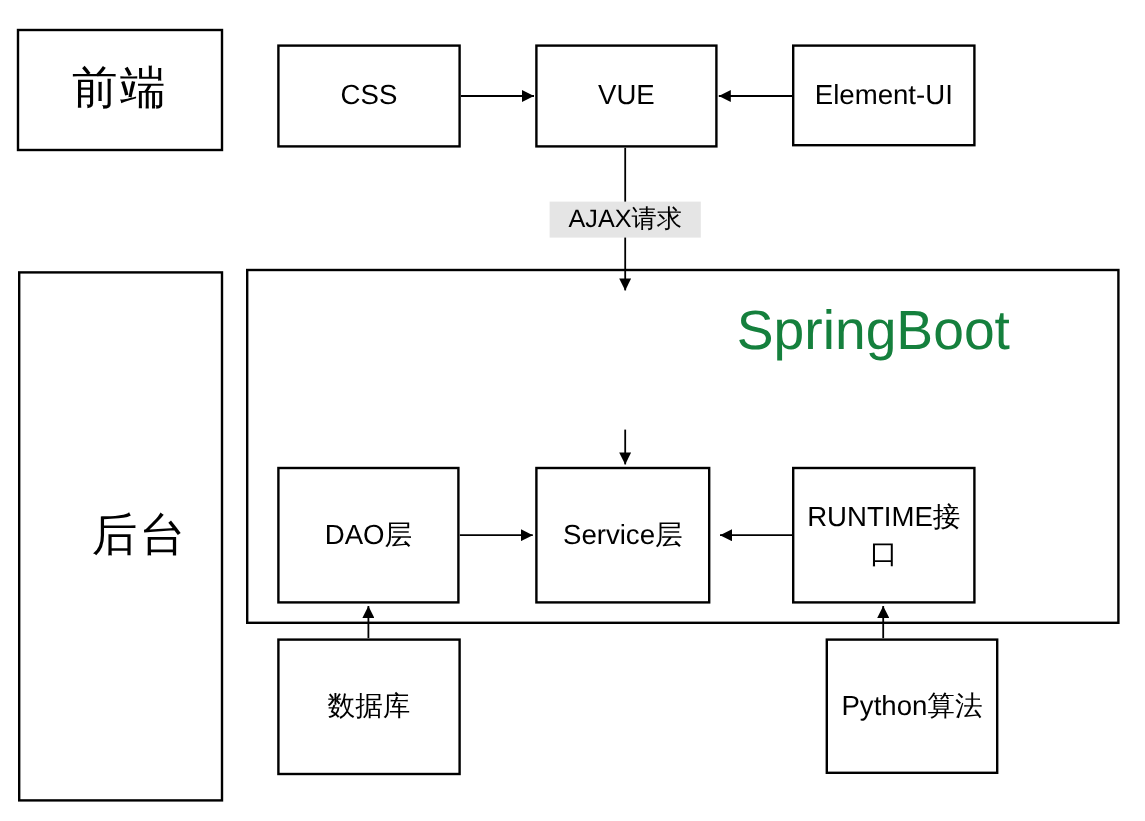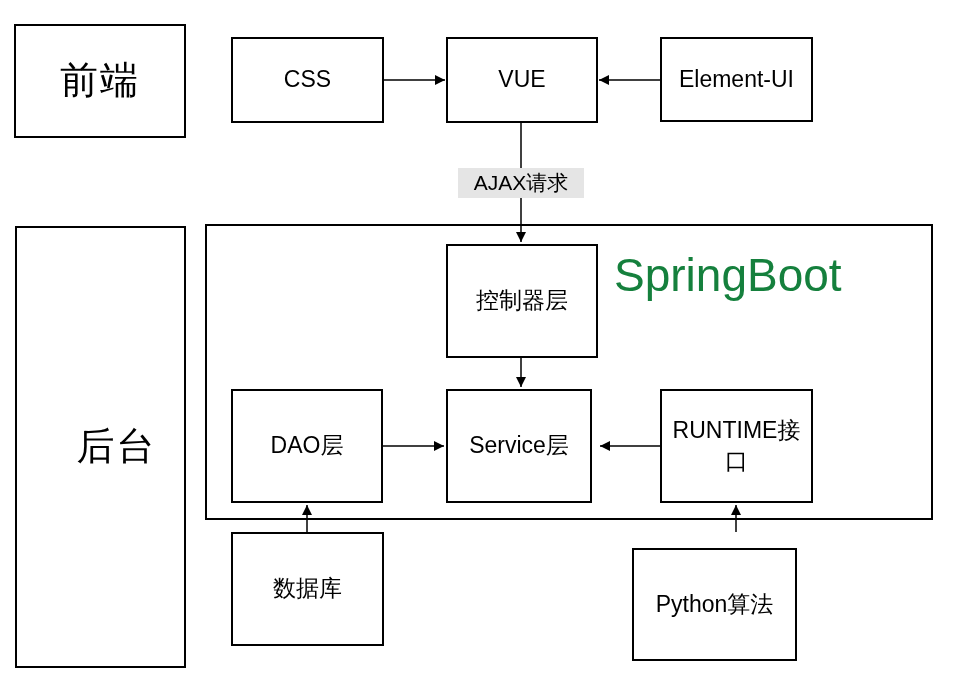--- a/index.html
+++ b/index.html
@@ -65,32 +65,32 @@
     top: 168px;
     width: 126px;
     text-align: center;
     font-size: 21px;
     color: #000000;
     background: #e5e5e5;
     z-index: 2;
     line-height: 30px;
   }
   
-  .n-frontend   { left: 14px;  top: 24px;  width: 172px; height: 114px; }
+  .n-frontend   { left: 14px;  top: 24px;  width: 172px; height: 102px; }
   .n-css        { left: 231px; top: 37px;  width: 153px; height: 86px; }
   .n-vue        { left: 446px; top: 37px;  width: 152px; height: 86px; text-align: center; }
   .n-element-ui { left: 660px; top: 37px;  width: 153px; height: 85px; }
   .n-backend    { left: 15px;  top: 226px; width: 171px; height: 442px; padding-left: 32px; }
   .n-springboot { left: 205px; top: 224px; width: 728px; height: 296px; }
   .n-controller { left: 446px; top: 244px; width: 152px; height: 114px; }
   .n-dao        { left: 231px; top: 389px; width: 152px; height: 114px; }
   .n-service    { left: 446px; top: 389px; width: 146px; height: 114px; text-align: right; }
   .n-runtime    { left: 660px; top: 389px; width: 153px; height: 114px; padding: 17px 9px; }
   .n-database   { left: 231px; top: 532px; width: 153px; height: 114px; }
-  .n-python     { left: 632px; top: 532px; width: 165px; height: 113px; margin-top: 16px; }
+  .n-python     { left: 688px; top: 532px; width: 144px; height: 113px; }
 </style>
 </head>
 <body>
 
 <div class="canvas">
 
   <svg class="edges" viewBox="0 0 954 684">
     <defs>
       <marker id="arrow" markerUnits="userSpaceOnUse" markerWidth="12" markerHeight="10" refX="10" refY="5" orient="auto">
         <path d="M0,0 L10,5 L0,10 Z" fill="#000000"></path>
@@ -132,23 +132,20 @@
   <div class="box n-vue">
     <span class="label">VUE</span>
   </div>
 
   <div class="box n-element-ui">
     <span class="label">Element-UI</span>
   </div>
 
   <div class="edge-label">AJAX请求</div>
 
-  <div class="box n-controller">
-    <span class="label">控制器层</span>
-  </div>
 
   <div class="box n-dao">
     <span class="label">DAO层</span>
   </div>
 
   <div class="box n-service">
     <span class="label">Service层</span>
   </div>
 
   <div class="box n-runtime">

